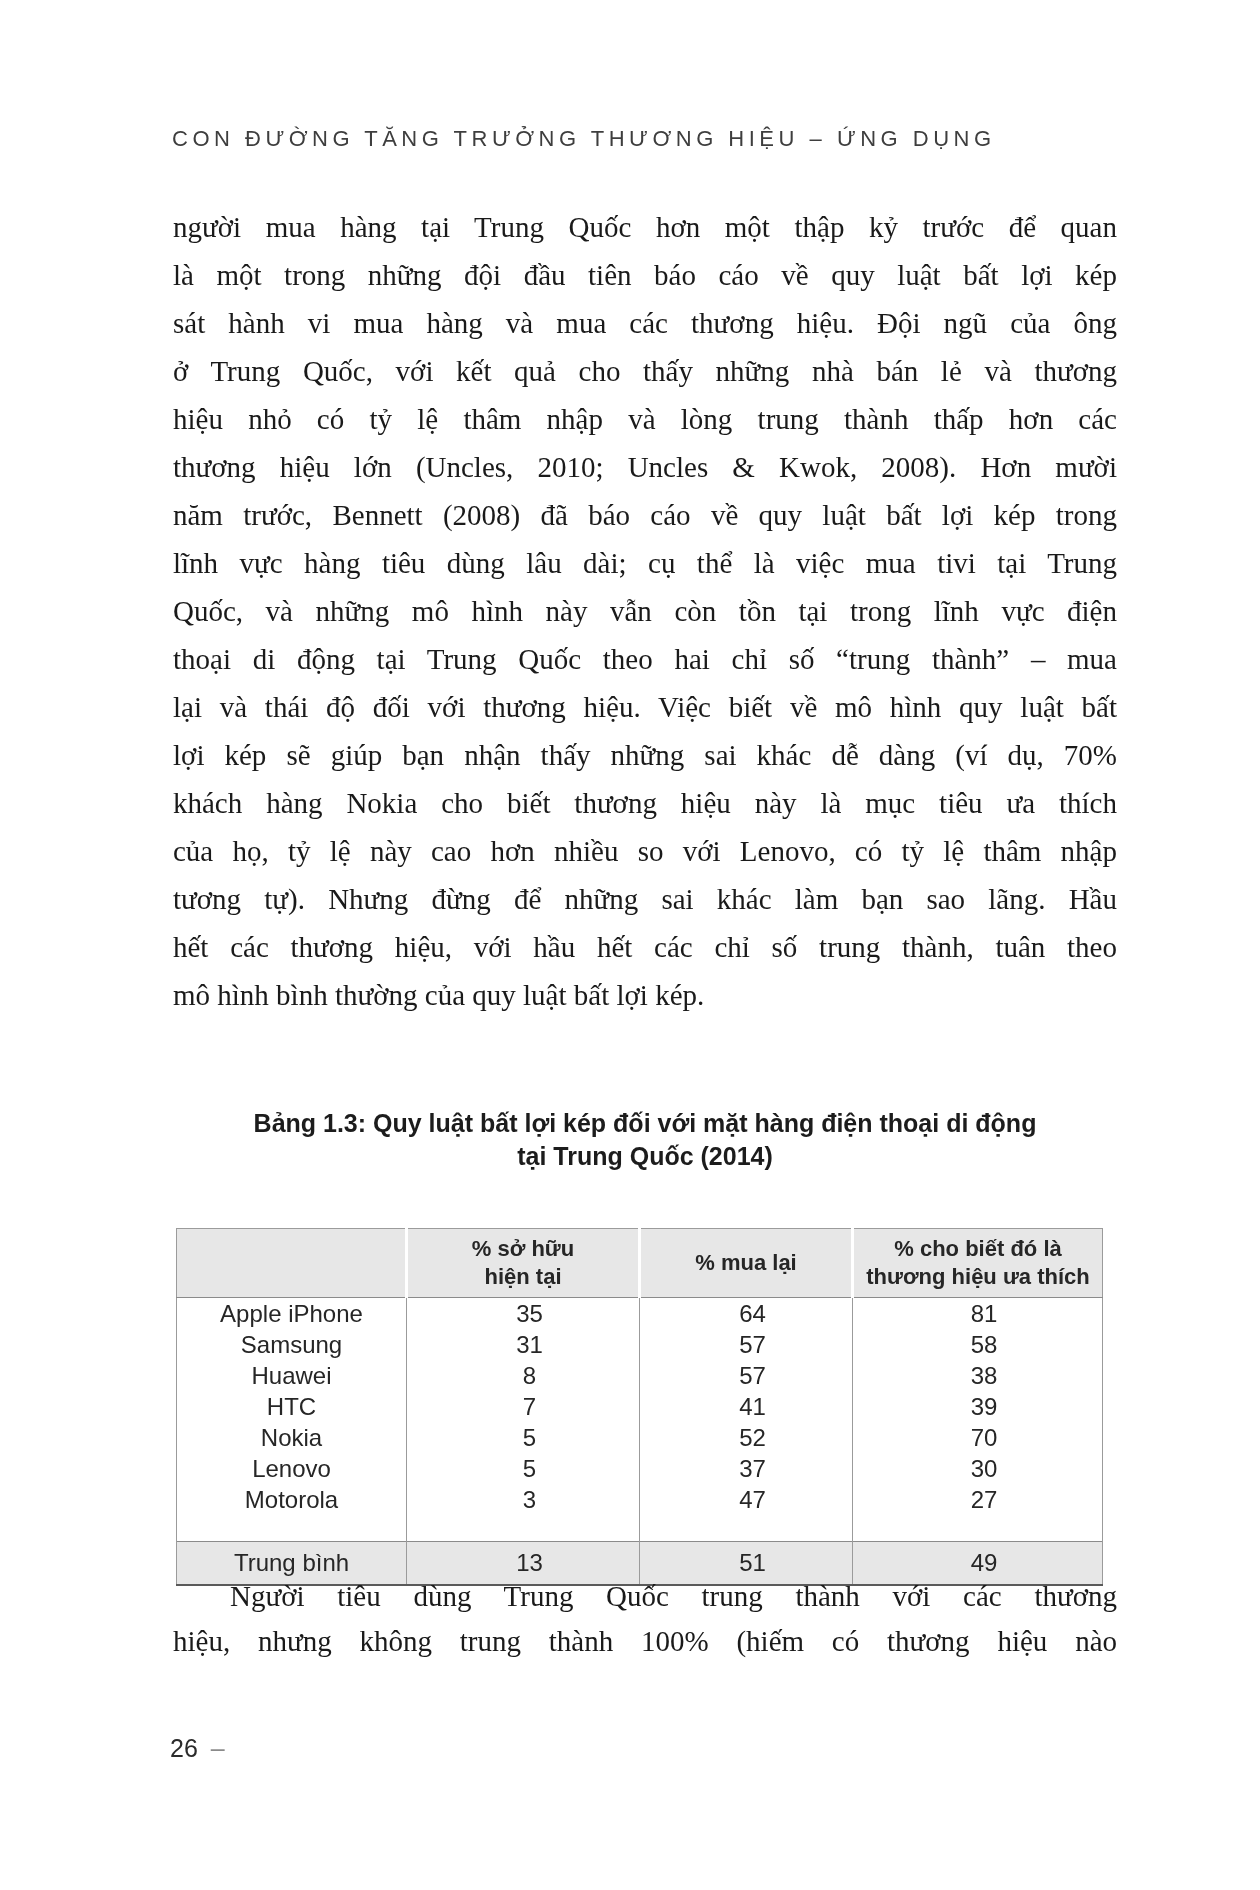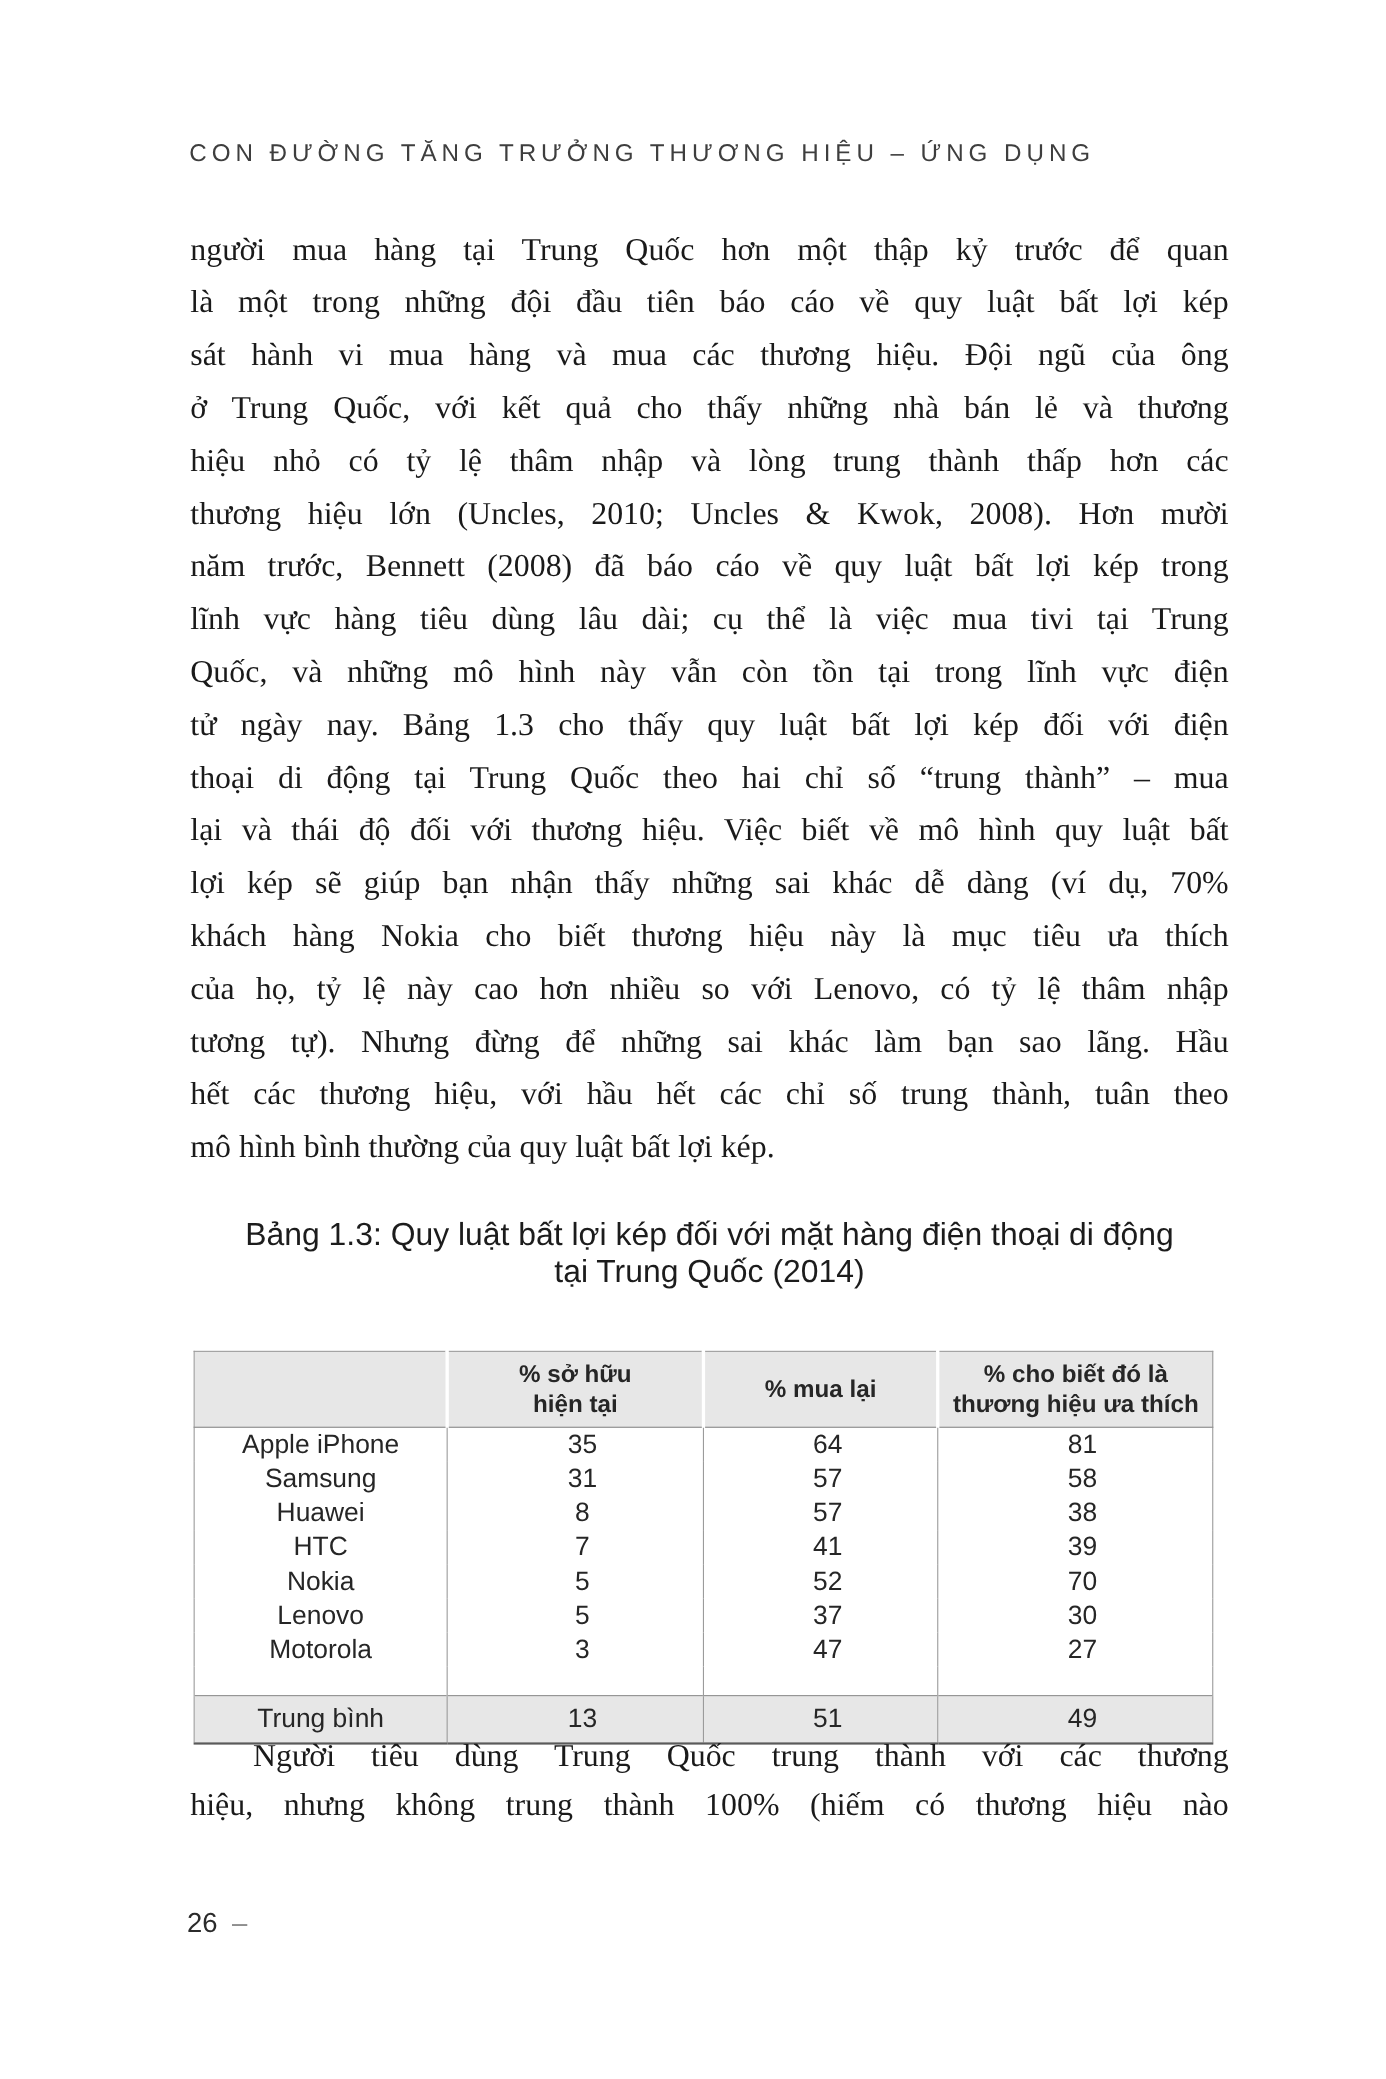--- a/index.html
+++ b/index.html
@@ -19,21 +19,21 @@
     font-size:29px; color:#1a1a1a;
   }
   .para1 { top:203px; line-height:48px; }
   .para2 { top:1574px; line-height:45px; }
   .jline { text-align:justify; text-align-last:justify; }
   .para1 div:last-of-type { text-align-last:left; }
   .para2 div:first-of-type { text-indent:57px; }
   .caption {
     position:absolute; left:173px; top:1107px; width:944px;
     text-align:center; font-family:"Liberation Sans", sans-serif;
-    font-weight:normal; font-size:29px; line-height:33px; color:#1c1c1c;
+    font-weight:bold; font-size:25px; line-height:33px; color:#1c1c1c;
   }
   .tablewrap { position:absolute; left:176px; top:1196px; }
   table.data {
     border-collapse:collapse; table-layout:fixed; width:926px;
     font-family:"Liberation Sans", sans-serif; color:#262626;margin-top:32px;
   }
   table.data thead th {
     background:#e7e7e7; border:1px solid #9b9b9b;
     border-bottom:1px solid #8b8b8b;
     height:68px; vertical-align:middle; text-align:center;
@@ -79,21 +79,20 @@
       <div class="jline">hiệu nhỏ có tỷ lệ thâm nhập và lòng trung thành thấp hơn các</div>
 
       <div class="jline">thương hiệu lớn (Uncles, 2010; Uncles &amp; Kwok, 2008). Hơn mười</div>
 
       <div class="jline">năm trước, Bennett (2008) đã báo cáo về quy luật bất lợi kép trong</div>
 
       <div class="jline">lĩnh vực hàng tiêu dùng lâu dài; cụ thể là việc mua tivi tại Trung</div>
 
       <div class="jline">Quốc, và những mô hình này vẫn còn tồn tại trong lĩnh vực điện</div>
 
-      <div class="jline">tử ngày nay. Bảng 1.3 cho thấy quy luật bất lợi kép đối với điện</div>
 
       <div class="jline">thoại di động tại Trung Quốc theo hai chỉ số “trung thành” – mua</div>
 
       <div class="jline">lại và thái độ đối với thương hiệu. Việc biết về mô hình quy luật bất</div>
 
       <div class="jline">lợi kép sẽ giúp bạn nhận thấy những sai khác dễ dàng (ví dụ, 70%</div>
 
       <div class="jline">khách hàng Nokia cho biết thương hiệu này là mục tiêu ưa thích</div>
 
       <div class="jline">của họ, tỷ lệ này cao hơn nhiều so với Lenovo, có tỷ lệ thâm nhập</div>

